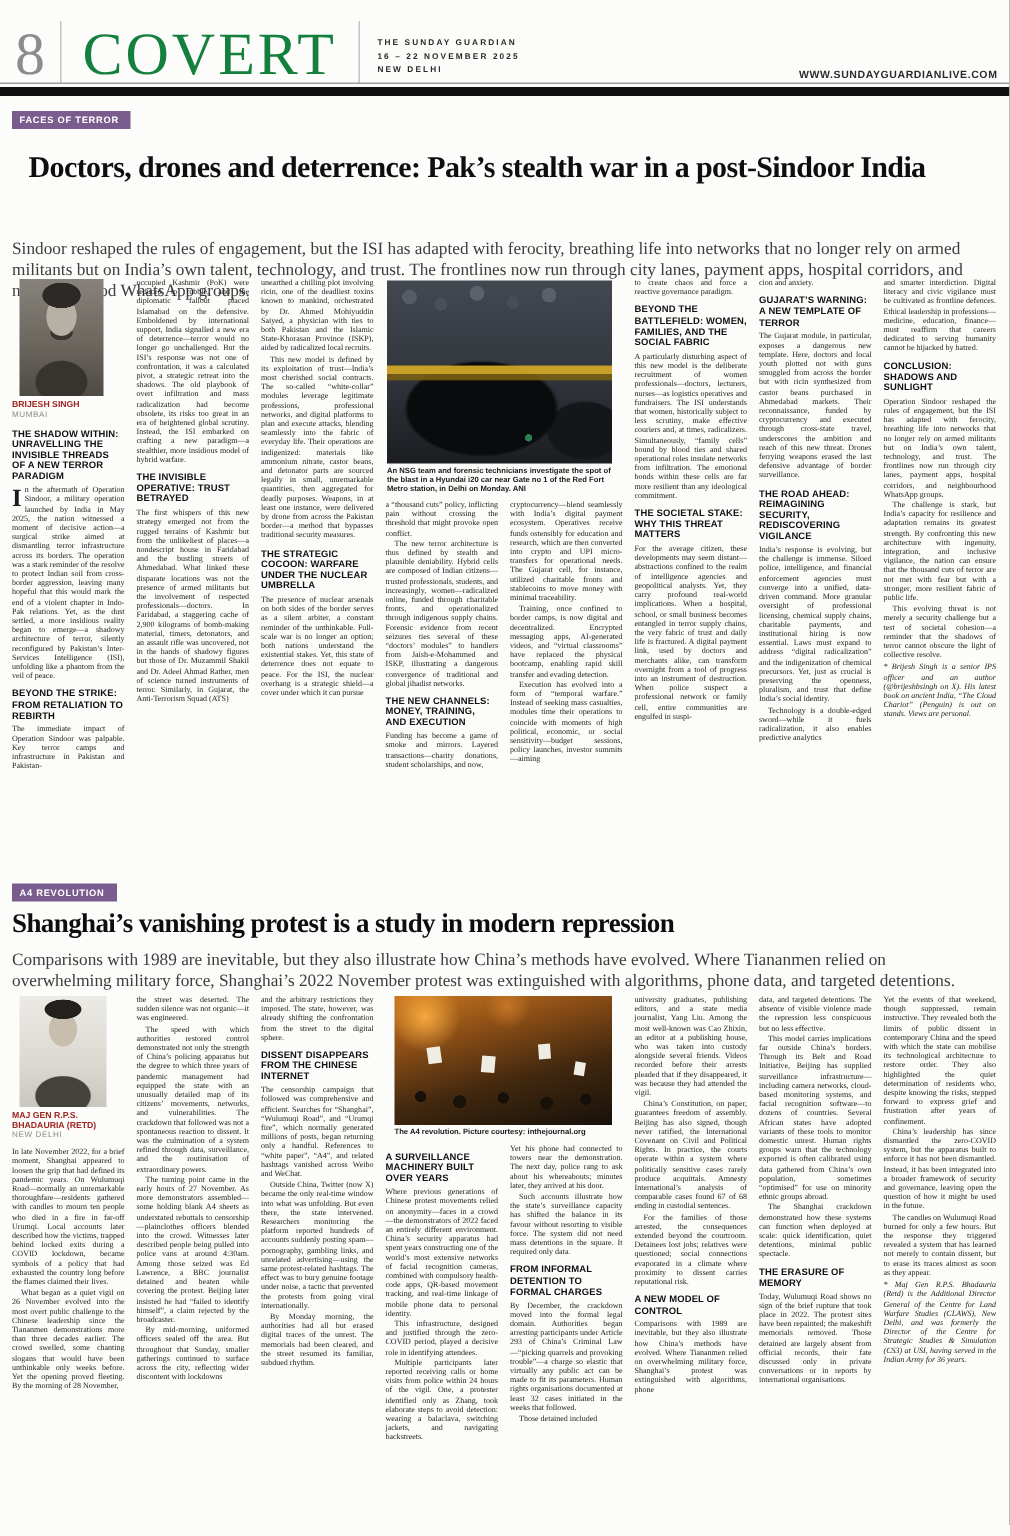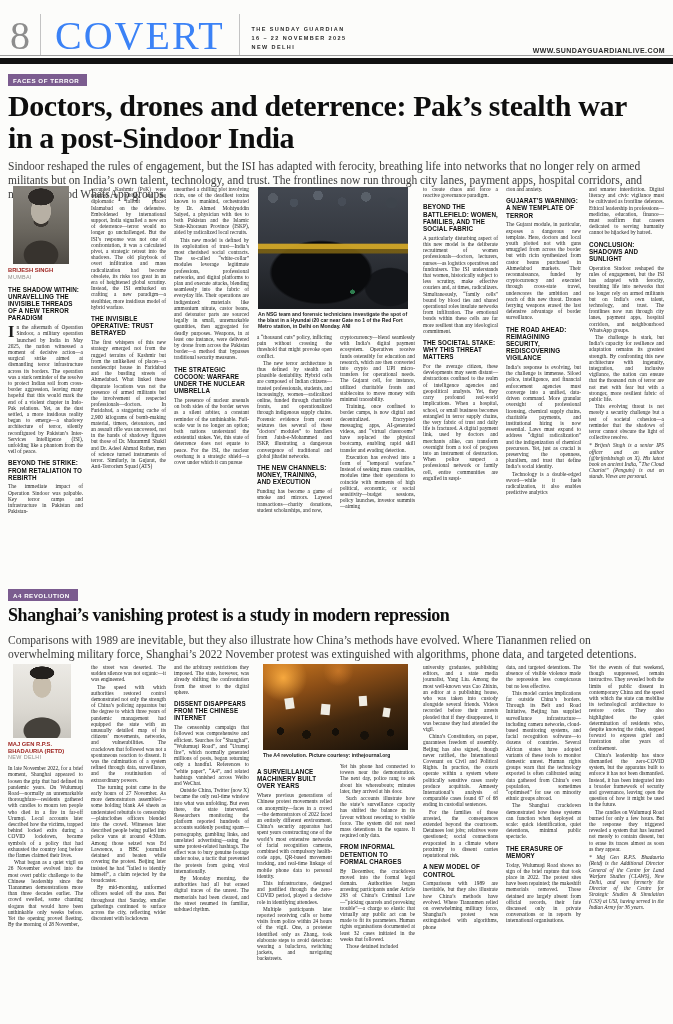--- a/index.html
+++ b/index.html
@@ -2,33 +2,33 @@
 <html><head>
 <meta charset="utf-8">
 <style>
   html,body{margin:0;padding:0;background:#888;}
   .page{position:relative;width:673px;height:1024px;background:#fcfcfa;overflow:hidden;
         font-family:"Liberation Serif",serif;color:#1c1c1c;margin:0 auto;}
   
   .masthead{position:absolute;left:8px;top:8px;right:8px;height:48px;display:flex;align-items:flex-end;}
   .pagenum{font-size:40px;line-height:40px;color:#8d8d8d;font-weight:400;padding:0 10px 0 2px;}
   .mh-sep{width:1px;height:42px;background:#c3c3c3;align-self:flex-end;}
-  .section-title{font-size:40px;line-height:40px;letter-spacing:2px;color:#3b82f6;padding:0 14px;font-weight:400;}
+  .section-title{font-size:40px;line-height:40px;letter-spacing:2px;color:#15803d;padding:0 14px;font-weight:400;}
   .pubblock{font-family:"Liberation Sans",sans-serif;font-size:5.5px;line-height:9px;
             letter-spacing:1.4px;font-weight:bold;color:#2b2b2b;padding:0 0 4px 12px;}
   .website{position:absolute;right:0;bottom:2px;font-family:"Liberation Sans",sans-serif;
            font-size:7px;font-weight:bold;letter-spacing:.4px;color:#2b2b2b;text-decoration:none;}
   .mh-rule{position:absolute;left:0;top:55px;width:673px;height:1px;background:#9d9d9d;}
   .mh-bar{position:absolute;left:0;top:58px;width:673px;height:6px;background:#111;}
   
   .tag{position:absolute;left:8px;display:inline-block;background:#7b5c8f;color:#fff;
        font-family:"Liberation Sans",sans-serif;font-size:6.2px;font-weight:bold;
        letter-spacing:.5px;padding:3px 8px 2px 5px;}
   .headline{position:absolute;left:8px;color:#0e0e0e;font-weight:700;letter-spacing:-.4px;}
-  .h1a{top:90px;width:620px;font-size:30px;line-height:32px;}
+  .h1a{top:90px;width:620px;font-size:20px;line-height:44px;text-align:center;}
   .h2a{top:601px;width:660px;font-size:18px;line-height:28px;}
   .deck{position:absolute;left:8px;color:#3d3d3d;font-size:11.5px;line-height:14px;}
   .d1{top:159px;width:656px;}
   .d2{top:633px;width:640px;}
   
   .body{position:absolute;left:8px;width:656px;display:flex;gap:8px;overflow:hidden;}
   .b1{top:186px;height:397px;}
   .b2{top:664px;height:360px;}
   .col{width:75px;flex:none;}
   .sub{font-family:"Liberation Sans",sans-serif;font-weight:bold;font-size:6.3px;line-height:7.2px;

